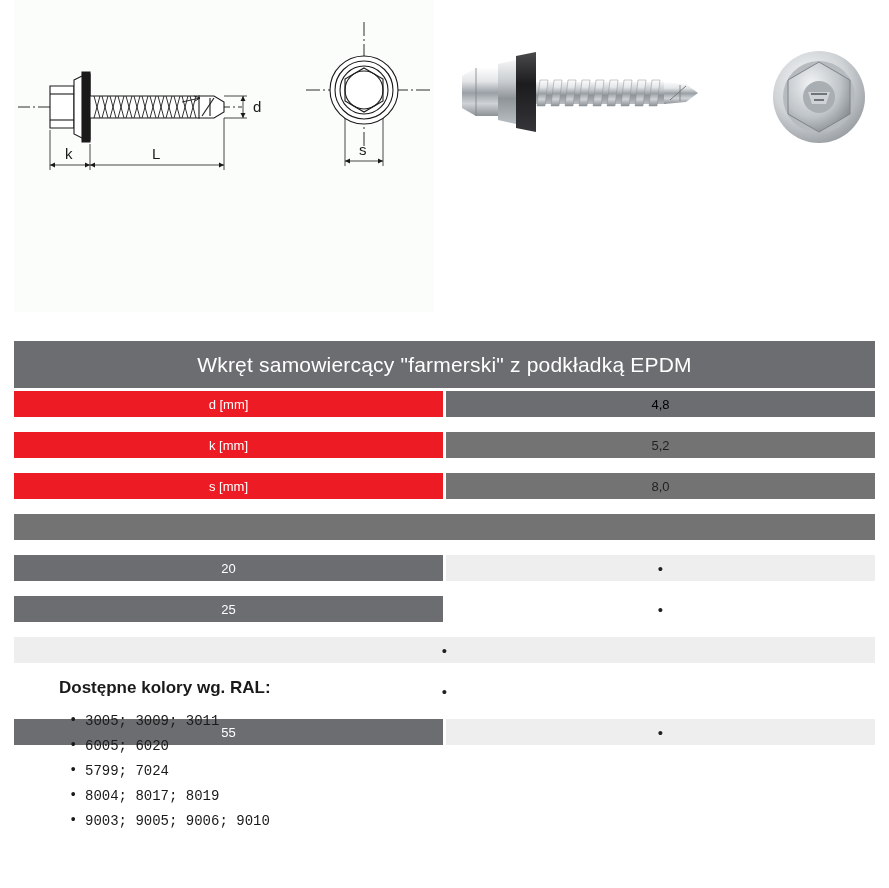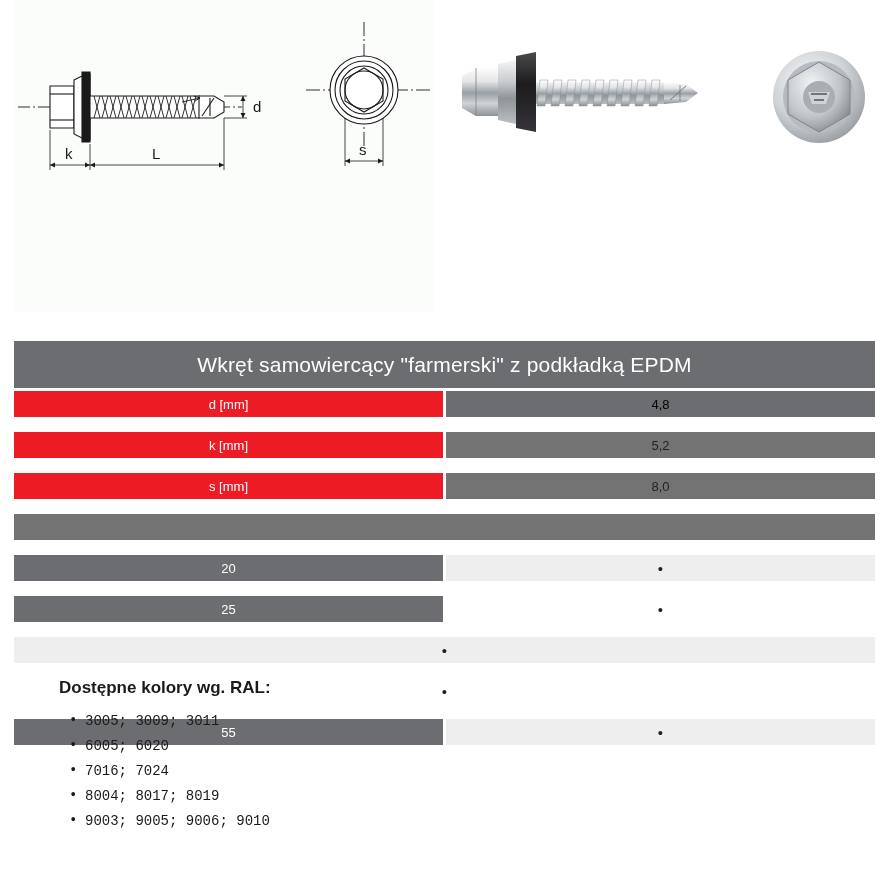--- a/index.html
+++ b/index.html
@@ -325,19 +325,19 @@
       <div class="cell label grey">55</div>
       <div class="cell value pale dot">•</div>
     </div>
   </div>
 
   <div class="colors-section">
     <div class="colors-heading">Dostępne kolory wg. RAL:</div>
     <ul class="colors-list">
       <li>3005; 3009; 3011</li>
       <li>6005; 6020</li>
-      <li>7016; 7024</li>
+      <li>5799; 7024</li>
       <li>8004; 8017; 8019</li>
       <li>9003; 9005; 9006; 9010</li>
     </ul>
   </div>
 
 </div>
 
 </body></html>

